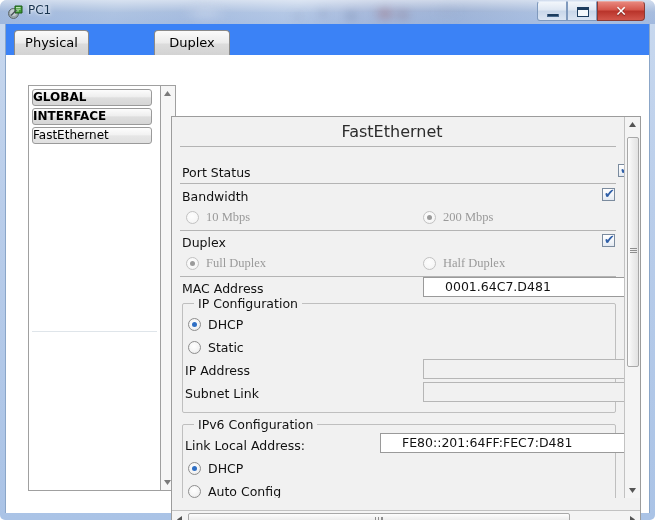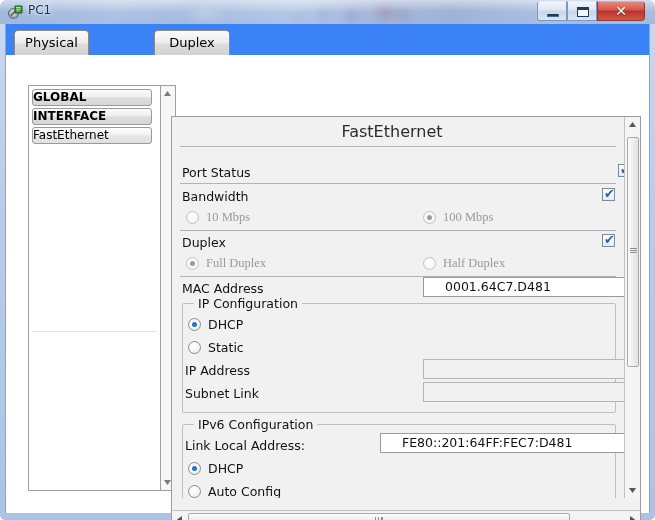--- a/index.html
+++ b/index.html
@@ -403,21 +403,21 @@
           <div class="cbx" style="left:430px; top:71px;">
             <span class="tick">✔</span>
           </div>
 
           <div class="radio dim" style="left:14px; top:94px;"></div>
           <div class="row-label dim" style="left:34px; top:93px;">10 Mbps</div>
 
           <div class="radio dim" style="left:251px; top:94px;">
             <span class="dot"></span>
           </div>
-          <div class="row-label dim" style="left:271px; top:93px;">100 Mbps</div>
+          <div class="row-label dim" style="left:271px; top:93px;">200 Mbps</div>
           <div class="hr" style="top:113px;"></div>
 
           <div class="row-label" style="left:10px; top:118px;">Duplex</div>
           <div class="cbx" style="left:430px; top:117px;">
             <span class="tick">✔</span>
           </div>
 
           <div class="radio dim" style="left:14px; top:140px;">
             <span class="dot"></span>
           </div>

